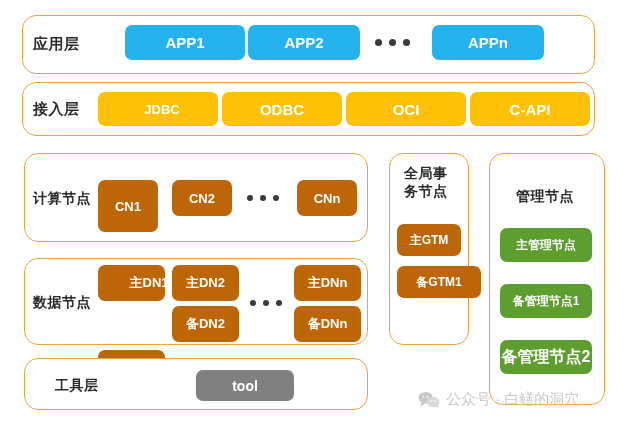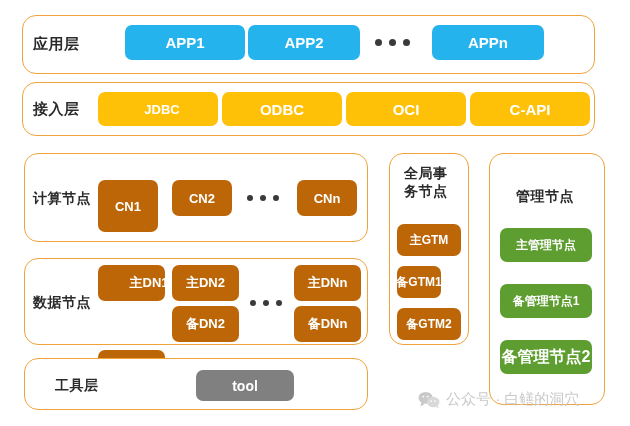--- a/index.html
+++ b/index.html
@@ -138,22 +138,21 @@
       <i></i>
       <i></i>
   </div>
 
   <div class="panel" style="left:389px;top:153px;width:80px;height:192px;">
   </div>
   <div class="panel-label" style="left:404px;top:165px;font-size:14px;">全局事</div>
   <div class="panel-label" style="left:404px;top:183px;font-size:14px;">务节点</div>
 
   <div class="chip brown" style="left:397px;top:224px;width:64px;height:32px;font-size:12px;">主GTM</div>
-  <div class="chip brown" style="left:397px;top:266px;width:44px;height:32px;font-size:12px;">备GTM1</div>
-  <div class="chip brown" style="left:397px;top:308px;width:64px;height:32px;font-size:12px;">备GTM2</div>
+  <div class="chip brown" style="left:397px;top:266px;width:84px;height:32px;font-size:12px;">备GTM1</div>
 
   <div class="panel" style="left:489px;top:153px;width:116px;height:252px;">
   </div>
   <div class="panel-label" style="left:516px;top:188px;font-size:14px;">管理节点</div>
 
   <div class="chip green" style="left:500px;top:228px;width:92px;height:34px;font-size:12px;">主管理节点</div>
   <div class="chip green" style="left:500px;top:284px;width:92px;height:34px;font-size:12px;">备管理节点1</div>
   <div class="chip green" style="left:500px;top:340px;width:92px;height:34px;font-size:16px;">备管理节点2</div>
 
   <div class="panel" style="left:24px;top:358px;width:344px;height:52px;">

